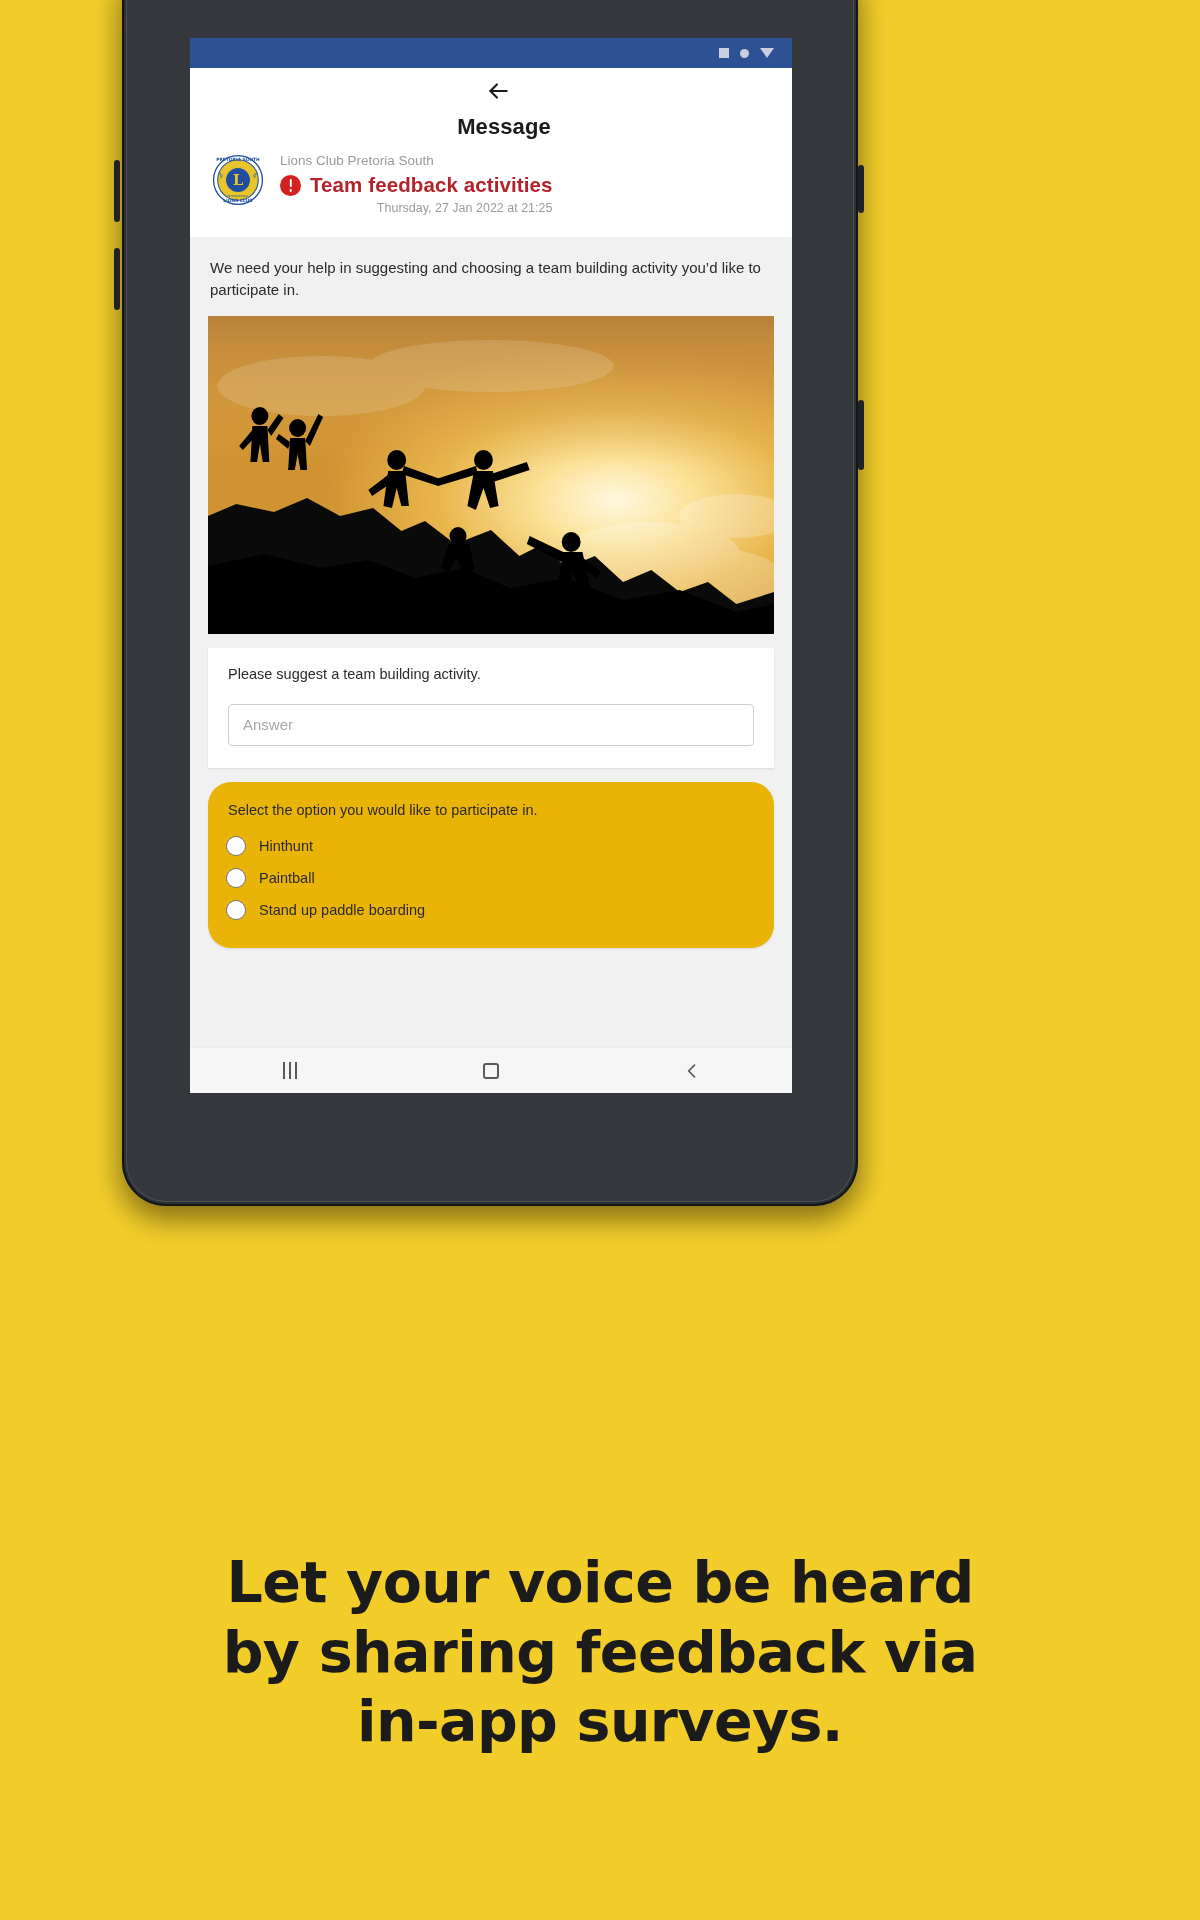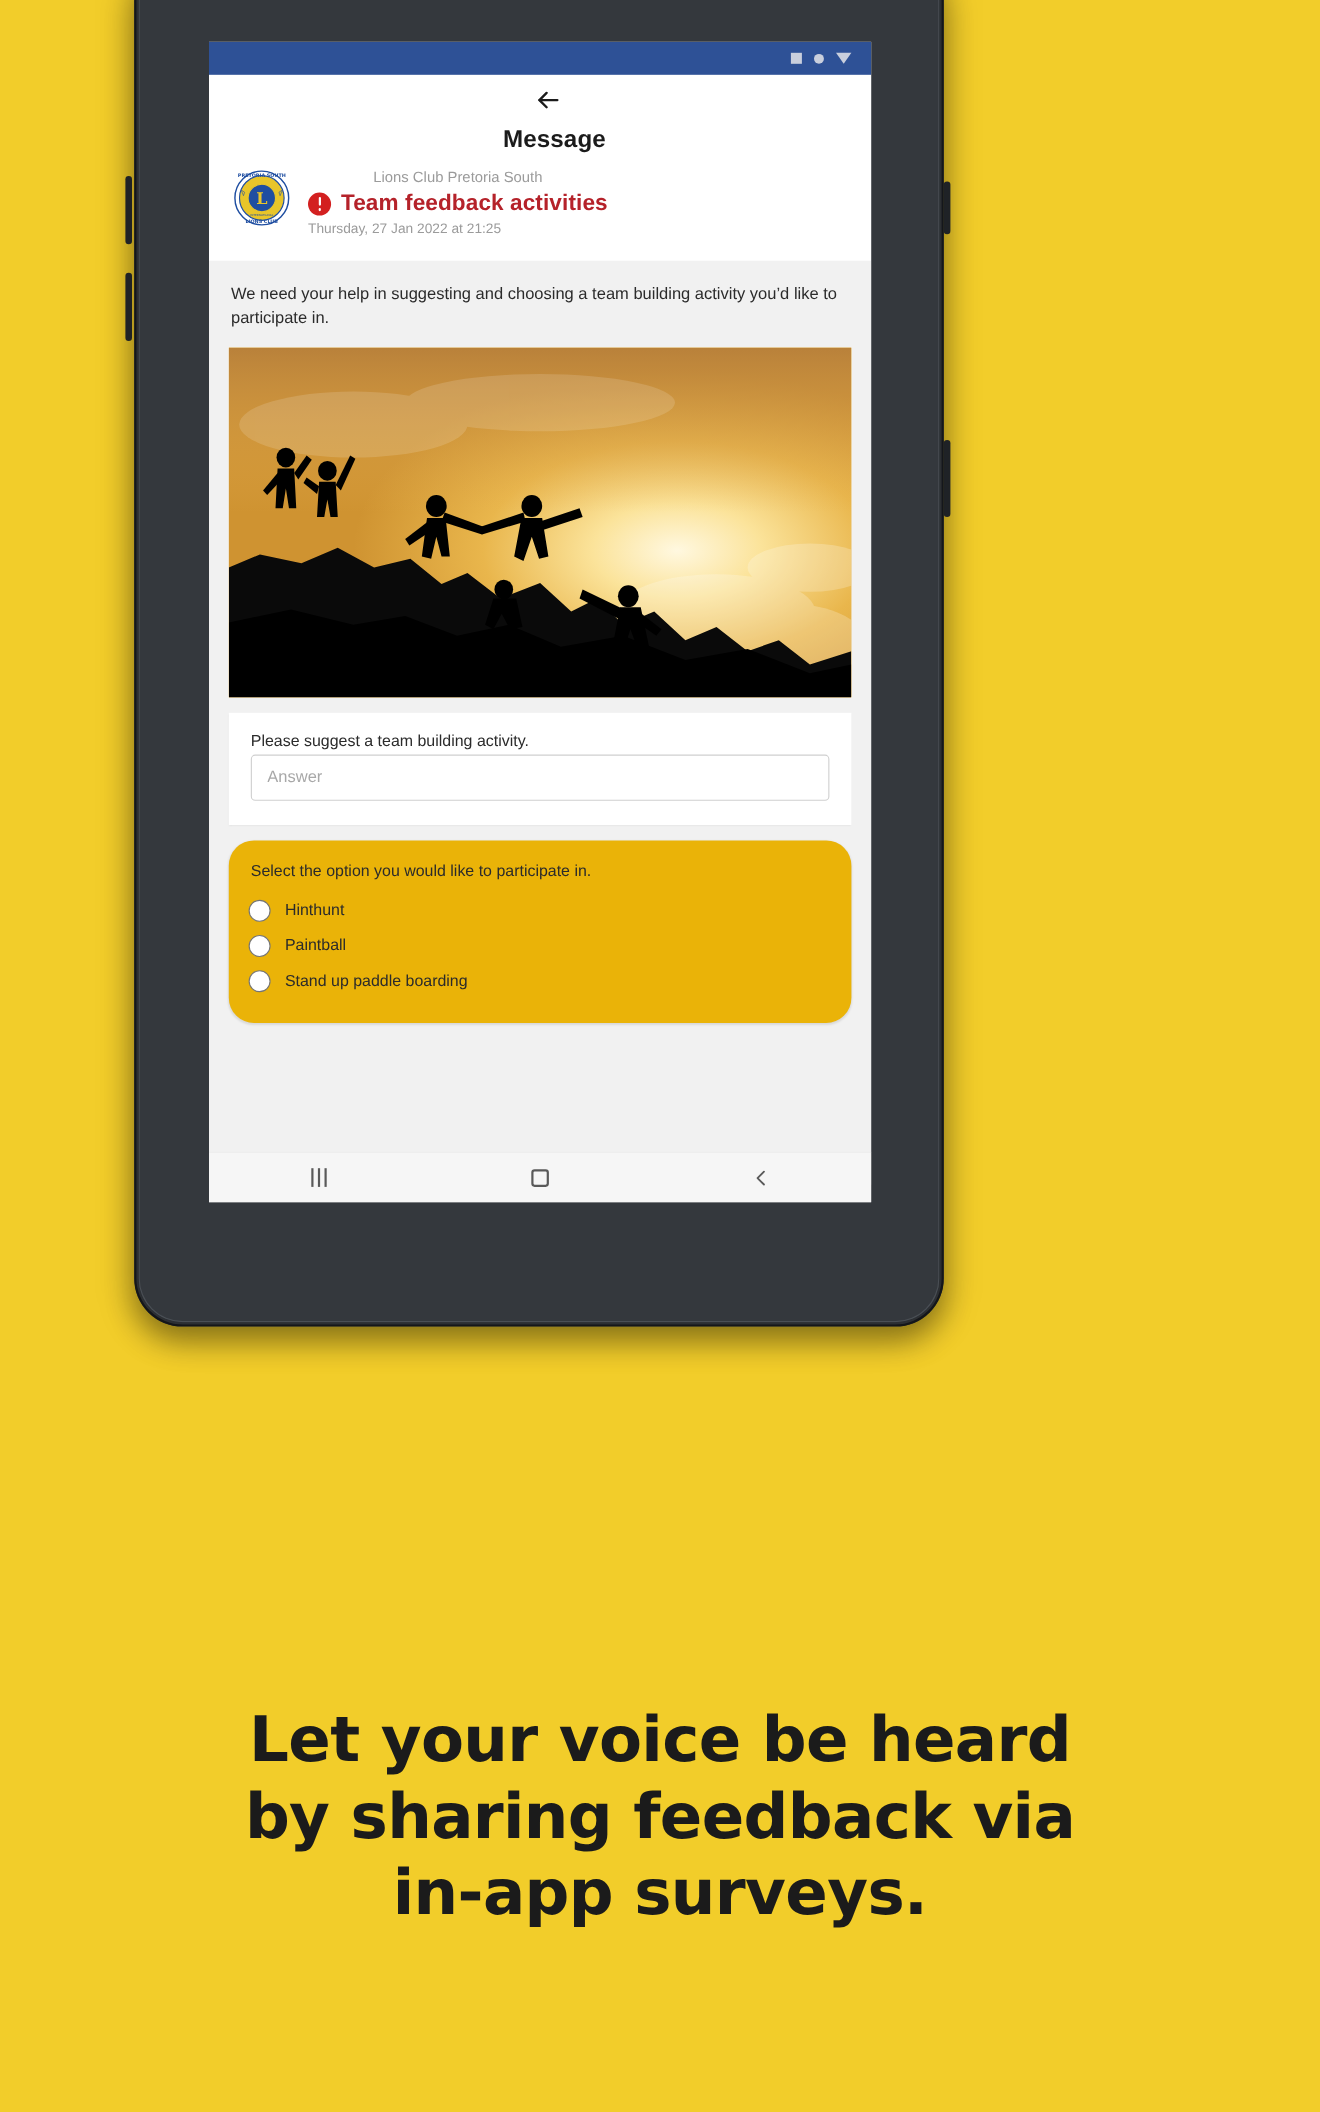--- a/index.html
+++ b/index.html
@@ -68,55 +68,55 @@
 
   
   .msg-head{
     background:#fff; display:flex; padding:10px 18px 22px 22px; gap:16px; align-items:flex-start;
   }
   .logo{
     width:52px; height:52px; flex:0 0 52px; margin-top:4px; position:relative;
   }
   .msg-meta{ padding-top:2px; }
   .sender{
-    font-size:13.5px; color:#9b9b9b; line-height:1.35; margin-bottom:3px;text-align:center;
+    font-size:13.5px; color:#9b9b9b; line-height:1.35; margin-bottom:3px;
   }
   .subject-row{ display:flex; align-items:center; gap:9px; margin:1px 0 4px; }
   .excl{
     width:21px; height:21px; border-radius:50%; background:#D32020; flex:0 0 21px;
     position:relative;
   }
   .excl::before{
     content:""; position:absolute; left:50%; top:4px; width:2.4px; height:8px;
     background:#fff; transform:translateX(-50%); border-radius:1px;
   }
   .excl::after{
     content:""; position:absolute; left:50%; top:14.5px; width:2.6px; height:2.6px;
     background:#fff; transform:translateX(-50%); border-radius:50%;
   }
   .subject{
     font-size:20.5px; font-weight:700; color:#B5222A; letter-spacing:.1px;
   }
-  .timestamp{ font-size:12.5px; color:#9b9b9b; }
+  .timestamp{ font-size:12.5px; color:#9b9b9b;text-align:right; }
 
   
   .msg-body{ background:#f1f1f1; padding:20px 18px 0 18px; min-height:840px; }
   .body-text{
     font-size:15px; line-height:1.42; color:#2b2b2b; padding:0 2px 16px 2px;
   }
   .hero{
     width:100%; height:318px; position:relative; overflow:hidden; background:#e9b74e;
   }
   .hero svg{ position:absolute; inset:0; width:100%; height:100%; display:block; }
 
   .card{
     background:#fff; margin-top:14px; padding:18px 20px 22px 20px;
     box-shadow:0 1px 2px rgba(0,0,0,.10);
   }
-  .q-label{ font-size:14.5px; color:#2b2b2b; margin-bottom:4px; }
+  .q-label{ font-size:14.5px; color:#2b2b2b; margin-bottom:22px; }
   .answer-input{
     width:100%; height:42px; border:1px solid #cfcfcf; border-radius:4px;
     padding:0 14px; font-size:15px; color:#2b2b2b; font-family:"Liberation Sans", sans-serif;
     background:#fff; outline:none;
   }
   .answer-input::placeholder{ color:#a8a8a8; }
 
   .card2{ background:#eab308; margin-top:14px; padding:20px 20px 22px 16px; box-shadow:0 1px 2px rgba(0,0,0,.10);border-radius:23px; }
   .q-label2{ font-size:14.5px; color:#2b2b2b; margin-bottom:12px; padding-left:4px; }
   .opt{

